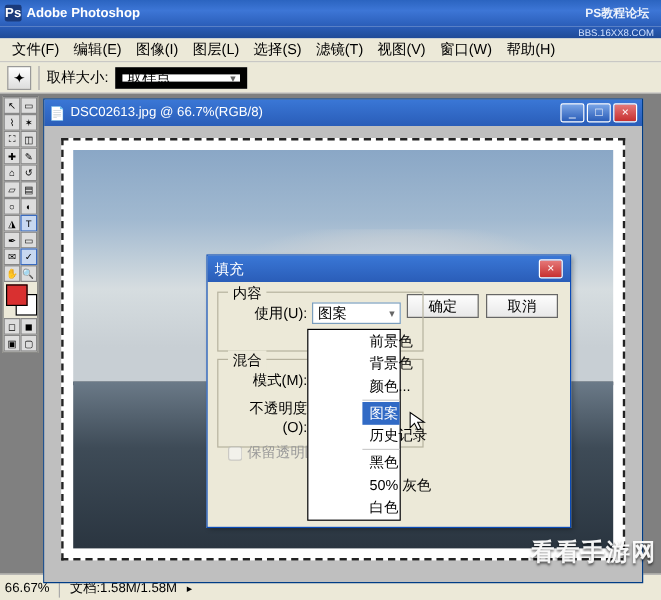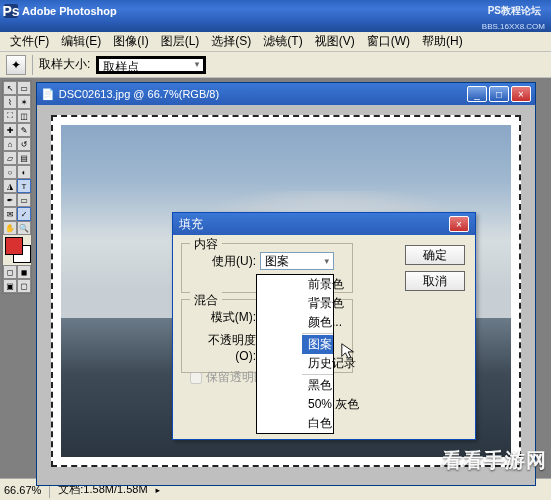--- a/index.html
+++ b/index.html
@@ -2,31 +2,31 @@
 <html><head>
 <meta charset="utf-8">
 <style>
 * { box-sizing: border-box; margin: 0; padding: 0; font-family: "Microsoft YaHei", "SimSun", Tahoma, sans-serif; }
 body { width: 551px; height: 500px; background: #f0f0f0; overflow: hidden; position: relative; }
 
 
 .titlebar { height: 22px; background: linear-gradient(#2b64c0, #3d76d6 40%, #2a5db8); color: #fff; display: flex; align-items: center; padding: 0 4px; font-size: 11px; font-weight: bold; }
 .titlebar .spacer { flex: 1; }
 .titlebar .right-text { font-size: 10px; opacity: .9; margin-right: 6px; }
-.ps-icon { width: 14px; height: 14px; background: #1a3a7a; border-radius: 2px; margin-right: 4px; display: inline-flex; align-items: center; justify-content: center; font-size: 14px; }
+.ps-icon { width: 14px; height: 14px; background: #1a3a7a; border-radius: 2px; margin-right: 4px; display: inline-flex; align-items: center; justify-content: center; font-size: 11px; }
 
 
 .menubar { height: 20px; background: #ece9d8; border-bottom: 1px solid #c0c0c0; display: flex; align-items: center; padding: 0 4px; font-size: 12px; }
 .menubar span { padding: 2px 6px; cursor: default; white-space: nowrap; }
 
 
 .optionsbar { height: 26px; background: #ece9d8; border-bottom: 1px solid #c0c0c0; display: flex; align-items: center; padding: 0 6px; font-size: 12px; gap: 6px; }
 .opt-icon { width: 20px; height: 20px; border: 1px solid #999; background: linear-gradient(#fff,#ddd); display: inline-flex; align-items: center; justify-content: center; }
 .opt-sep { width:1px; height:20px; background:#aaa; }
-.opt-dd { height: 18px; border: 3px solid #000000; background: #fff; min-width: 110px; display: flex; padding: 0 4px; }
+.opt-dd { height: 18px; border: 6px solid #000000; background: #fff; min-width: 110px; display: flex; align-items: center; padding: 0 4px; }
 .opt-dd::after { content: "▾"; margin-left: auto; font-size: 9px; color: #666; }
 
 
 .workarea { position: relative; height: 430px; background: #808080; display: flex; }
 
 
 .toolbox { position: absolute; left: 2px; top: 2px; width: 30px; background: #ece9d8; border: 1px solid #777; z-index: 5; }
 .toolbox-row { display: flex; }
 .tool { width: 14px; height: 14px; border: 1px solid #888; margin: 0; background: #ddd; display: flex; align-items: center; justify-content: center; font-size: 8px; }
 .tool.active { background: #c8d8f0; border-color: #3a6bbf; }
@@ -66,21 +66,21 @@
 .legend { position: absolute; top: -8px; left: 8px; background: #ece9d8; padding: 0 4px; font-size: 12px; color: #000000; }
 .row { display: flex; align-items: center; margin-bottom: 6px; font-size: 12px; gap: 4px; }
 .row-label { width: 66px; text-align: right; }
 .dd { height: 18px; border: 1px solid #7b9ebd; background: #fff; width: 74px; display: flex; align-items: center; padding: 0 4px; font-size: 12px; }
 .dd::after { content: "▾"; margin-left: auto; font-size: 9px; color: #666; }
 .dd.short { width: 58px; }
 .pct { width: 40px; height: 18px; border: 1px solid #7b9ebd; background: #fff; display: flex; align-items: center; padding: 0 4px; font-size: 12px; }
 .cbrow { display: flex; align-items: center; gap: 4px; font-size: 12px; color: #999; }
 .cbrow input { width: 12px; height: 12px; }
 
-.dlg-buttons { position: absolute; right: 10px; top: 10px; display: flex; flex-direction: column; gap: 6px; }
+.dlg-buttons { position: absolute; right: 10px; top: 10px; display: flex; flex-direction: row; gap: 6px; }
 .btn { width: 60px; height: 20px; border: 1px solid #666; background: linear-gradient(#fdfdfd,#e8e8e8); font-size: 12px; display: flex; align-items: center; justify-content: center; }
 
 
 .dropdownlist { position: absolute; left: 256px; top: 196px; width: 78px; background: #fff; border: 1px solid #000; z-index: 30; font-size: 12px; padding-left: 45px; }
 .dropdownlist .item { padding: 1px 6px; white-space: nowrap; }
 .dropdownlist .item.sep { border-top: 1px solid #ccc; height: 0; padding: 0; margin: 1px 0; }
 .dropdownlist .item.sel { background: #316ac5; color: #fff; }
 
 
 .cursor { position: absolute; left: 340px; top: 264px; z-index: 40; pointer-events: none; }
@@ -96,21 +96,21 @@
 </style>
 </head>
 <body>
 
 <div class="titlebar">
   <span class="ps-icon">Ps</span>
   <span>Adobe Photoshop</span>
   <span class="spacer"></span>
   <span class="right-text">PS教程论坛</span>
 </div>
-<div style="height:10px;background:linear-gradient(#2a5db8,#1f4a96);color:#cfe0ff;font-size:8px;padding-left:13px;display:flex;align-items:flex-start;justify-content:flex-end;padding-right:6px;">
+<div style="height:10px;background:linear-gradient(#2a5db8,#1f4a96);color:#cfe0ff;font-size:8px;padding-left:13px;display:flex;align-items:center;justify-content:flex-end;padding-right:6px;">
   <span>BBS.16XX8.COM</span>
 </div>
 
 <div class="menubar">
   <span>文件(F)</span>
   <span>编辑(E)</span>
   <span>图像(I)</span>
   <span>图层(L)</span>
   <span>选择(S)</span>
   <span>滤镜(T)</span>

